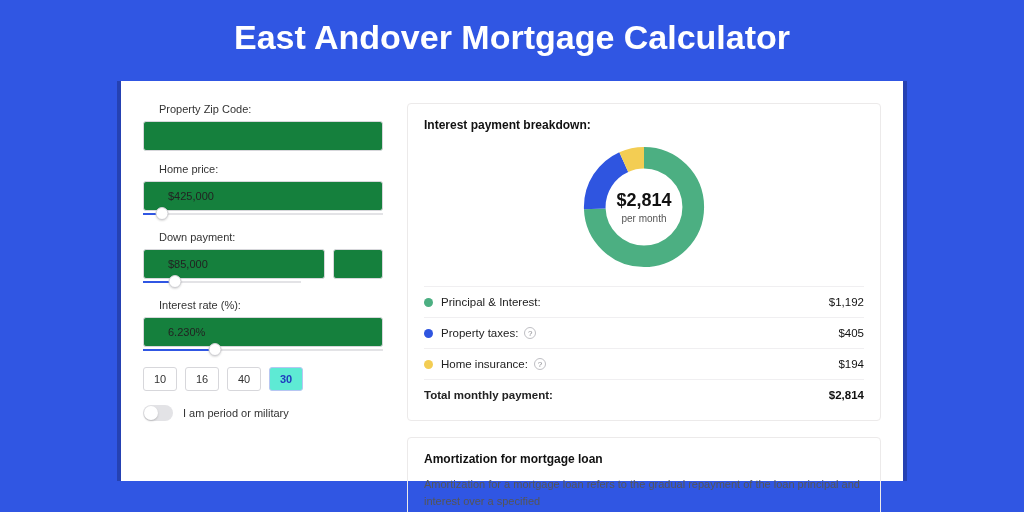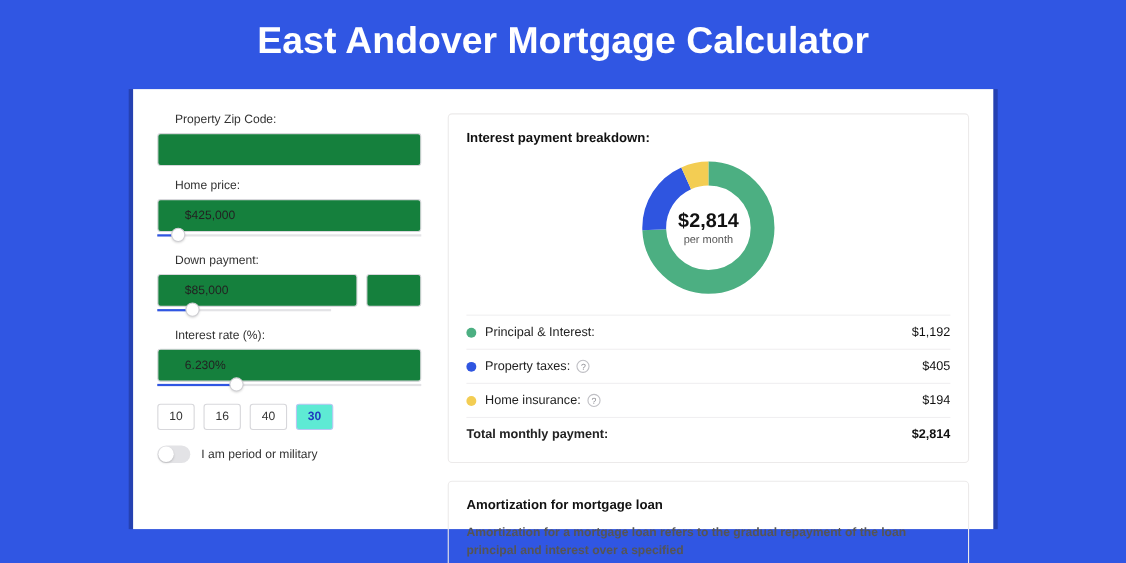--- a/index.html
+++ b/index.html
@@ -125,21 +125,21 @@
   .legend-row .name { color:#222; display:flex; align-items:center; gap:6px; }
   .legend-row .val { margin-left:auto; color:#111; }
   .legend-row.total .name, .legend-row.total .val { font-weight:700; }
   .qmark {
     width:12px; height:12px; border-radius:50%; border:1px solid #bfbfc4;
     display:inline-flex; align-items:center; justify-content:center;
     font-size:8px; color:#8a8a90;
   }
 
   .amort-title { font-size: 12px; font-weight:700; color:#111; margin-bottom: 10px; }
-  .amort-body { font-size: 11px; color:#555; line-height:1.5;font-weight:bold; }
+  .amort-body { font-size: 11px; color:#555; line-height:1.5; }
 </style>
 </head>
 <body>
 
 <div class="hero">
   <h1 class="title">East Andover Mortgage Calculator</h1>
 
   <div class="panel-wrap">
     <div class="panel">
 

